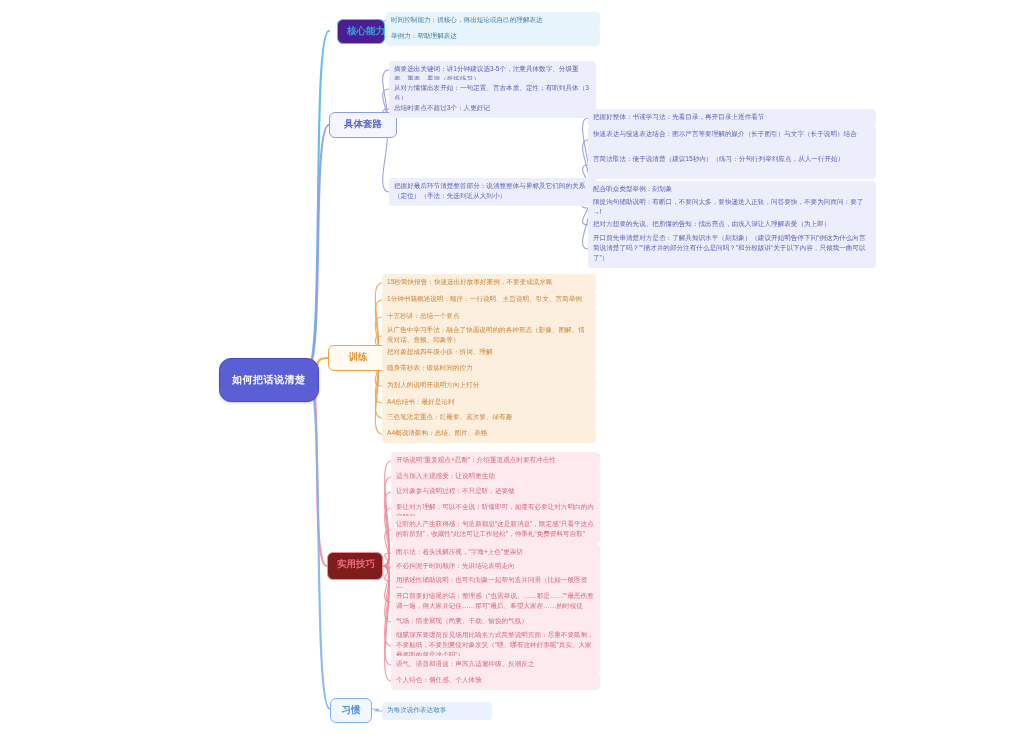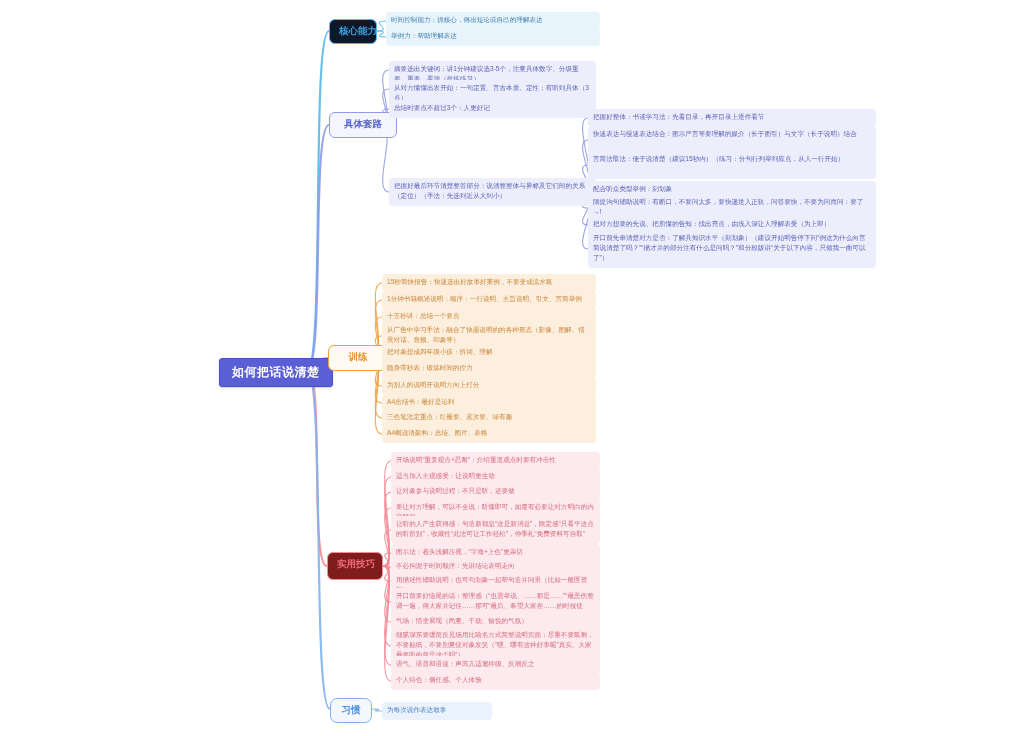--- a/index.html
+++ b/index.html
@@ -12,47 +12,47 @@
   }
   #canvas{position:absolute;left:0;top:0;width:1028px;height:736px;}
   svg.links{position:absolute;left:0;top:0;width:1028px;height:736px;pointer-events:none;}
 
   .node{position:absolute;box-sizing:border-box;}
 
   
   .root{
     background:#5b5fd6;
     border:1px solid #4a4ec6;
-    border-radius:3px;
+    border-radius:12px;
     color:#ffffff;
-    font-size:12px;
+    font-size:10px;
     font-weight:bold;
     letter-spacing:.5px;
-    padding:5px 12px;
+    padding:14px 12px;
     white-space:nowrap;
     box-shadow:0 1px 2px rgba(60,60,140,.25);
   }
 
   
   .branch{
     border-radius:6px;
     border-width:1.4px;
     border-style:solid;
     background:#ffffff;
     font-size:9.5px;
     font-weight:bold;
     padding:5px 9px;
     white-space:nowrap;
     text-align:center;
   }
-  .b-cyan  {border-color:#56b9e8;color:#3ba3da;background:#0f172a;}
+  .b-cyan  {border-color:#56b9e8;color:#3ba3da;background:#4c1d95;margin-left:8px;}
   .b-blue  {border-color:#8f9ae8;color:#5b66d0;background:#f4f5fe;}
   .b-orange{border-color:#f0a33c;color:#e8922a;background:#fffaf2;}
   .b-red   {border-color:#f58a96;color:#ef6b7d;background:#7f1d1d;}
-  .b-blue2 {border-color:#7fb4ef;color:#4e8fdc;background:#f3f8fe;border-radius:7px;}
+  .b-blue2 {border-color:#7fb4ef;color:#4e8fdc;background:#f3f8fe;}
 
   
   .leaf{
     border-radius:4px;
     font-size:6.6px;
     line-height:1.55;
     padding:3px 5px;
     box-sizing:border-box;
     word-break:break-all;
   }

